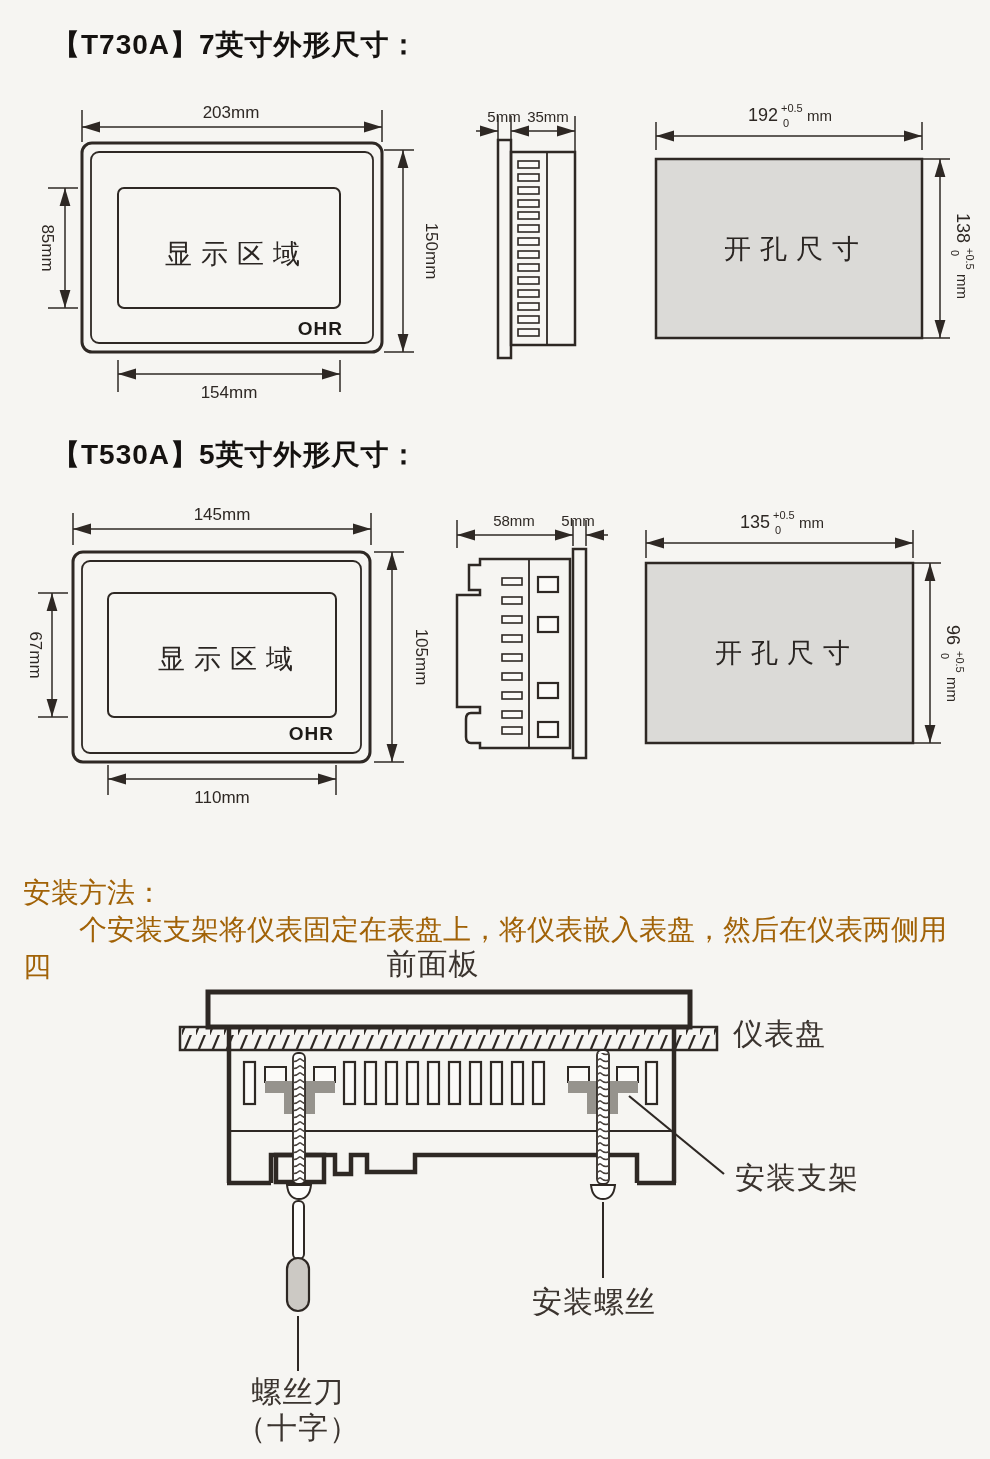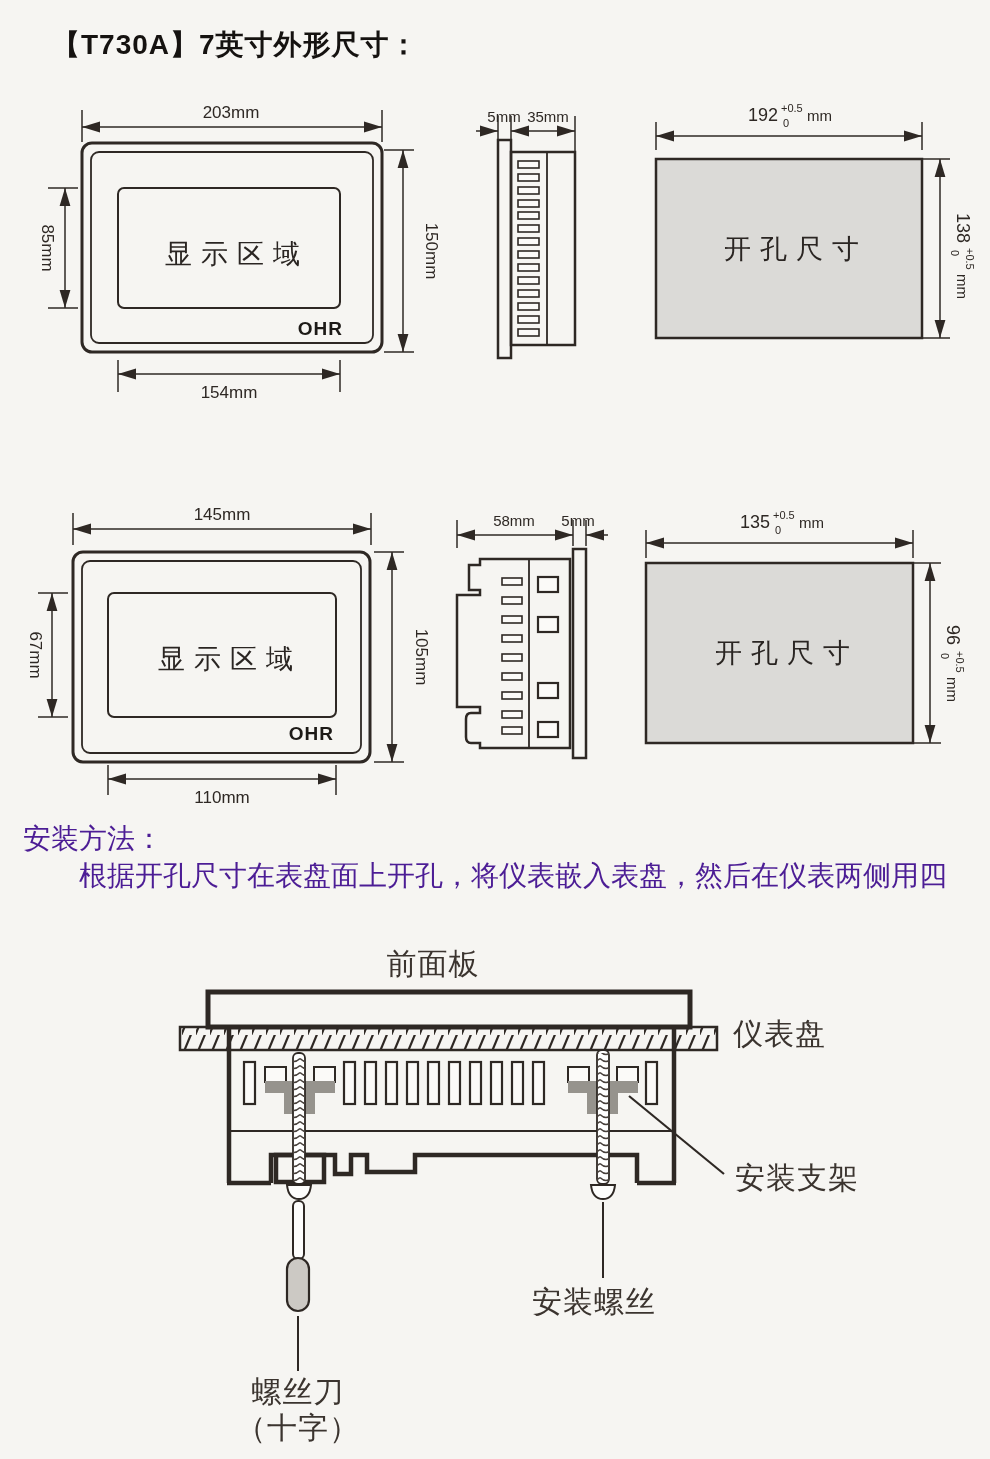--- a/index.html
+++ b/index.html
@@ -3,43 +3,44 @@
 <meta charset="utf-8">
 <style>
   html,body{margin:0;padding:0;}
   body{width:990px;height:1459px;position:relative;background:#f6f5f2;
        font-family:"Liberation Sans","DejaVu Sans",sans-serif;}
   #page{position:absolute;inset:0;width:990px;height:1459px;overflow:hidden;}
   .sec-title{position:absolute;left:52px;font-size:28px;font-weight:600;color:#151210;
              font-family:"Liberation Sans","DejaVu Sans",sans-serif;letter-spacing:1px;}
   #title-t730a{top:26px;}
   #title-t530a{top:436px;}
-  #install-text{position:absolute;left:23px;top:822px;width:950px;color:#4c1d95;
-                font-family:Liberation Mono, monospace;font-size:28px;line-height:37px;}
+  #install-text{position:absolute;left:23px;top:874px;width:950px;color:#a16207;
+                font-family:Liberation Sans, sans-serif;font-size:28px;line-height:37px;}
   #install-text .indent{text-indent:56px;}
   svg text{fill:#2e2824;}
   .dim{font-family:"Liberation Sans","DejaVu Sans",sans-serif;font-size:17px;}
   .dim-s{font-family:"Liberation Sans","DejaVu Sans",sans-serif;font-size:15px;}
   .tol-base{font-family:"Liberation Sans","DejaVu Sans",sans-serif;font-size:18px;}
   .tol-sup,.tol-sub{font-family:"Liberation Sans","DejaVu Sans",sans-serif;font-size:11px;}
   .tol-unit{font-family:"Liberation Sans","DejaVu Sans",sans-serif;font-size:15px;}
   .cn{font-family:"Liberation Serif","DejaVu Serif",serif;font-size:27px;letter-spacing:9px;fill:#2a2522;}
   .cn-lab{font-family:"Liberation Serif","DejaVu Serif",serif;font-size:30px;letter-spacing:1px;fill:#3b342f;}
   .logo{font-family:"Liberation Sans","DejaVu Sans",sans-serif;font-size:19px;font-weight:800;letter-spacing:1px;fill:#1d1a17;}
 </style>
 </head>
 <body>
 
 <div id="page">
 
   <div id="title-t730a" class="sec-title">【T730A】7英寸外形尺寸：</div>
+  <div id="title-t530a" class="sec-title">【T530A】5英寸外形尺寸：</div>
 
   <div id="install-text">
     <div>安装方法：</div>
-    <div class="indent">根据开孔尺寸在表盘面上开孔，将仪表嵌入表盘，然后在仪表两侧用四</div>
+    <div class="indent">个安装支架将仪表固定在表盘上，将仪表嵌入表盘，然后在仪表两侧用四</div>
   </div>
 
   <svg width="990" height="1459" viewBox="0 0 990 1459" style="position:absolute;inset:0;">
     <defs>
       <marker id="ar" viewBox="0 0 10 6" refX="10" refY="3" markerWidth="18" markerHeight="12" markerUnits="userSpaceOnUse" orient="auto-start-reverse">
         <path d="M0,0 L10,3 L0,6 Z" fill="#2e2824"></path>
       </marker>
       <pattern id="hatch" width="14" height="23" patternUnits="userSpaceOnUse">
         <path d="M-2,26 L10,-3" stroke="#2e2824" stroke-width="2.2" fill="none"></path>
       </pattern>

